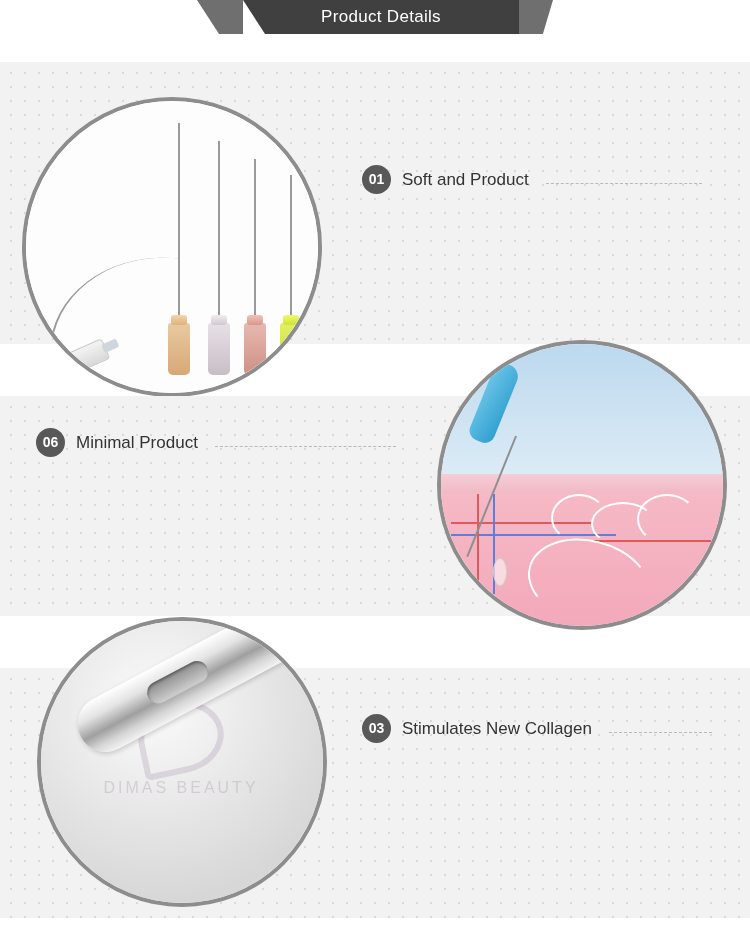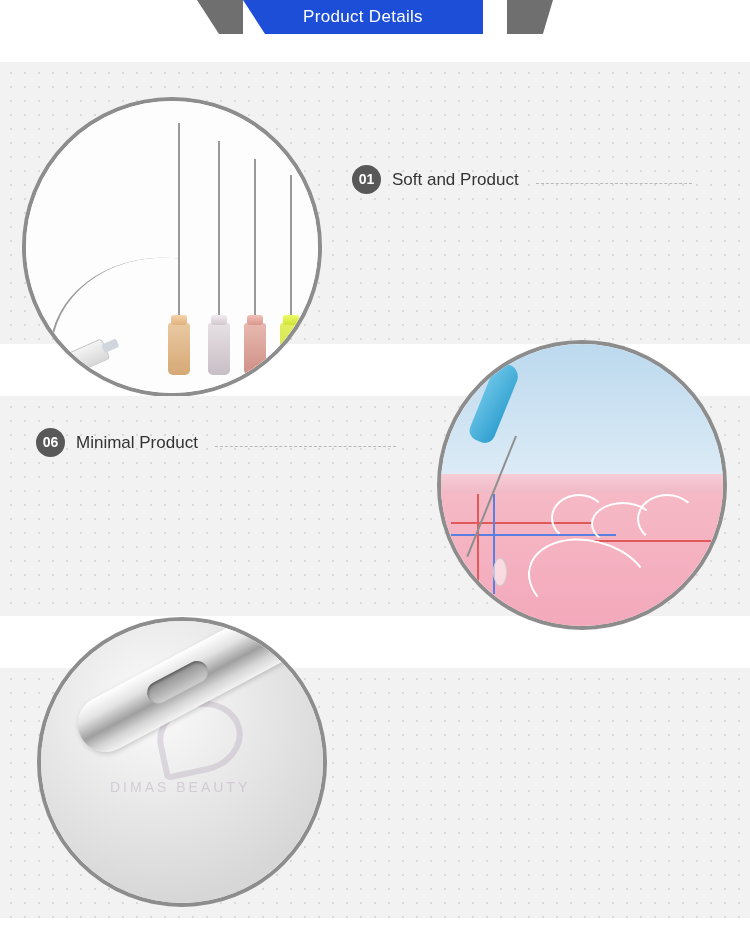--- a/index.html
+++ b/index.html
@@ -20,23 +20,23 @@
     position: absolute;
     top: 0;
     left: 0;
     width: 750px;
     height: 38px;
   }
   .header-ribbon {
     position: absolute;
     left: 243px;
     top: 0;
-    width: 240px;
+    width: 276px;
     height: 34px;
-    background: #1d4ed8;
+    background: #404040;
     color: #ffffff;
     font-size: 17px;
     line-height: 34px;
     text-align: center;
     letter-spacing: .3px;
     clip-path: polygon(0 0, 100% 0, 100% 100%, 22px 100%);
   }
   .header-wing-left, .header-wing-right {
     position: absolute;
     top: 0;
@@ -178,38 +178,38 @@
   .tip-port {
     position: absolute;
     left: 78px; top: 14px;
     width: 66px; height: 22px;
     background: linear-gradient(180deg,#8c8c8c,#cfcfcf);
     border-radius: 14px;
     box-shadow: inset 0 2px 3px rgba(0,0,0,.35);
   }
   .watermark {
     position: absolute;
-    left: 69px; top: 80px;
+    left: 50px; top: 80px;
     width: 180px;
-    text-align: left;
+    text-align: center;
     color: rgba(170,150,175,.35);
-    font-size: 14px;
+    font-size: 16px;
     letter-spacing: 3px;
   }
   .watermark-mark {
     width: 74px; height: 60px;
     margin: 0 auto 6px;
     border: 6px solid rgba(170,150,175,.3);
     border-radius: 50% 50% 50% 8%;
     transform: rotate(-12deg);
   }
 
   
   .textblock { position: absolute; }
-  .tb-1 { left: 352px; top: 165px; width: 340px; }
+  .tb-1 { left: 362px; top: 165px; width: 340px; }
   .tb-2 { left: 36px;  top: 428px; width: 360px; }
   .tb-3 { left: 362px; top: 714px; width: 350px; }
 
   .head-row {
     display: flex;
     align-items: center;
     gap: 11px;
   }
   .num-badge {
     flex: 0 0 auto;
@@ -318,13 +318,18 @@
       <div class="watermark-mark"></div>
       <span>DIMAS BEAUTY</span>
     </div>
     <div class="tip-body">
       <div class="tip-port"></div>
     </div>
   </div>
 </div>
 
 <div class="textblock tb-3">
+  <div class="head-row">
+    <div class="num-badge">03</div>
+    <div class="head-title">Stimulates New Collagen</div>
+    <div class="dash"></div>
+  </div>
 </div>
 
 </body></html>

